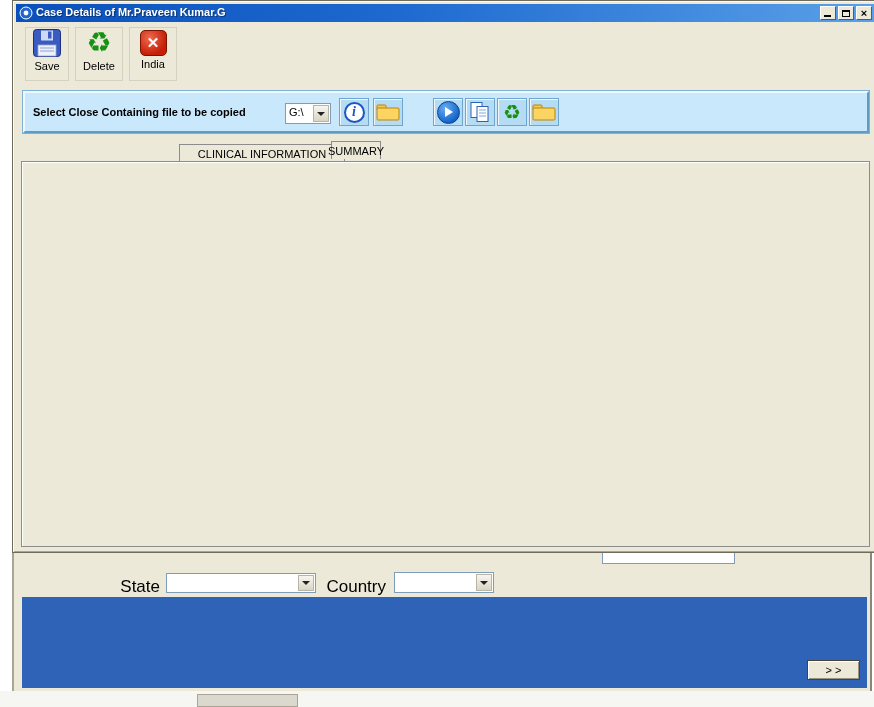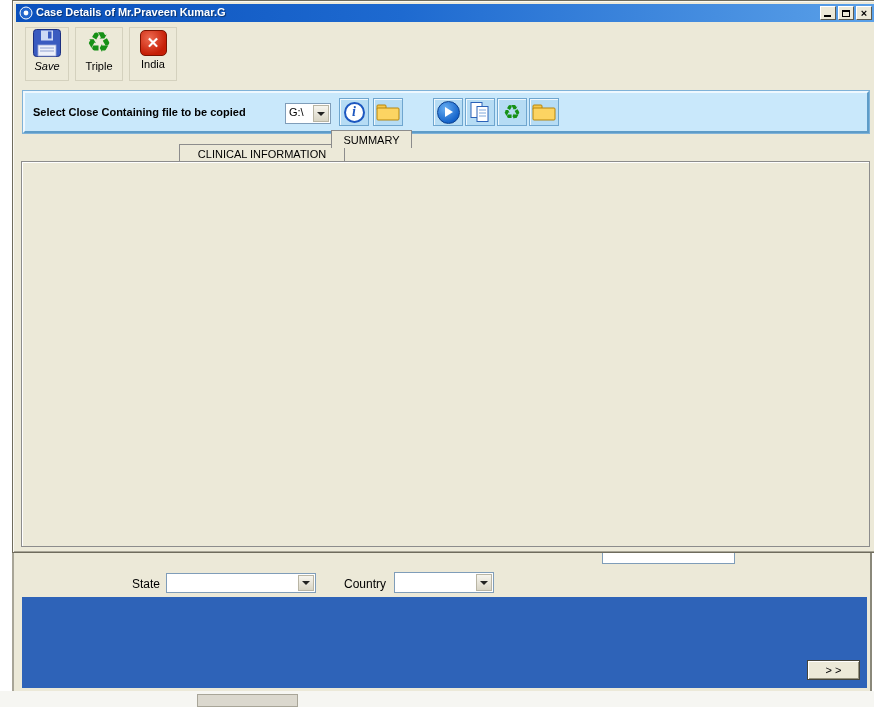--- a/index.html
+++ b/index.html
@@ -59,21 +59,21 @@
     background:linear-gradient(#f7f5ee,#d9d5c5); border:1px solid #b9b5a4;
     display:flex; align-items:center; justify-content:center; }
   .tri-down { width:0; height:0; border-left:4px solid transparent; border-right:4px solid transparent;
     border-top:4px solid #222; }
   .tri-up { width:0; height:0; border-left:4px solid transparent; border-right:4px solid transparent;
     border-bottom:4px solid #222; }
   .datebox { position:absolute; border:1px solid #7f9db9; background:#fff; }
   .datebox .dval { position:absolute; left:19px; top:2px; font-size:11px; color:#9b9b9b; white-space:nowrap; }
   .cb { position:absolute; left:3px; top:3px; width:11px; height:11px; background:#fff; border:1px solid #919191; }
 
-  .lbl { position:absolute; font-size:12px; color:#000; white-space:nowrap; }
+  .lbl { position:absolute; font-size:17px; color:#000; white-space:nowrap; }
   .lbl.r { text-align:right; }
 
   
   .tab { position:absolute; border:1px solid #8c8c8c; border-bottom:none; background:#ece9d8;
     font-size:11px; display:flex; align-items:center; justify-content:center; }
   .tab.active { z-index:3; box-shadow: inset 1px 1px 0 #fff; }
   .panel { position:absolute; left:8px; top:160px; width:849px; height:386px; border:1px solid #8c8c8c;
     background:#ece9d8; box-shadow: inset 1px 1px 0 #fff; z-index:1; }
 
   textarea.addr { position:absolute; border:1px solid #7f9db9; background:#fff; resize:none;
@@ -141,35 +141,35 @@
           </div>
         <div class="tb-btn">
             <span class="glyph-max"></span>
           </div>
         <div class="tb-btn">
             <span class="glyph-close">×</span>
           </div>
       </div>
     </div>
 
-    <div class="toolbtn" style="left:12px; width:44px;font-style:italic;">
+    <div class="toolbtn" style="left:12px; width:44px;">
       <svg width="30" height="30" viewBox="0 0 30 30">
         <rect x="1.5" y="1.5" width="27" height="27" rx="3" fill="#3a5bc0" stroke="#1c2f80"></rect>
         <rect x="9" y="2.5" width="12" height="10" fill="#cdd9f5"></rect>
         <rect x="16" y="3.5" width="3.5" height="7" fill="#3a5bc0"></rect>
         <rect x="6" y="17" width="18" height="11" fill="#eef1fa" stroke="#9aa8d8" stroke-width="0.8"></rect>
         <line x1="8" y1="20" x2="22" y2="20" stroke="#8fa0d0" stroke-width="1"></line>
         <line x1="8" y1="23" x2="22" y2="23" stroke="#8fa0d0" stroke-width="1"></line>
       </svg>
       <span class="cap">Save</span>
     </div>
 
     <div class="toolbtn" style="left:62px; width:48px;">
       <span class="recycle-glyph">♻</span>
-      <span class="cap">Triple</span>
+      <span class="cap">Delete</span>
     </div>
 
     <div class="toolbtn" style="left:116px; width:48px;">
       <span class="close-glyph">✕</span>
       <span class="cap">India</span>
     </div>
 
     <div class="drive-panel">
       <span class="drive-label">Select Close Containing file to be copied</span>
 
@@ -215,21 +215,21 @@
         <svg width="24" height="20" viewBox="0 0 24 20">
           <rect x="1" y="3" width="9" height="5" rx="1" fill="#f5c84e" stroke="#b8860b"></rect>
           <rect x="1" y="6" width="22" height="12" rx="1" fill="#fcd462" stroke="#b8860b"></rect>
         </svg>
       </div>
     </div>
 
     <div class="tab" style="left:166px; top:143px; width:166px; height:18px;">
       <span>CLINICAL INFORMATION</span>
     </div>
-    <div class="tab" style="left:318px; top:129px; width:81px; height:18px;">
+    <div class="tab" style="left:318px; top:140px; width:50px; height:18px;">
       <span>SUMMARY</span>
     </div>
 
     <div class="panel"></div>
 
     <div class="lbl" style="left:35px; top:177px;">Case ID</div>
     <input class="tbox ro" readonly="" style="left: 154px; top: 174px; width: 112px; height: 18px;" value="10051">
 
     <div class="lbl" style="left:35px; top:204px;">Patient Name</div>
     <input class="tbox" style="left: 154px; top: 201px; width: 327px; height: 19px;" value="MR.PRAVEEN KUMAR.G">

